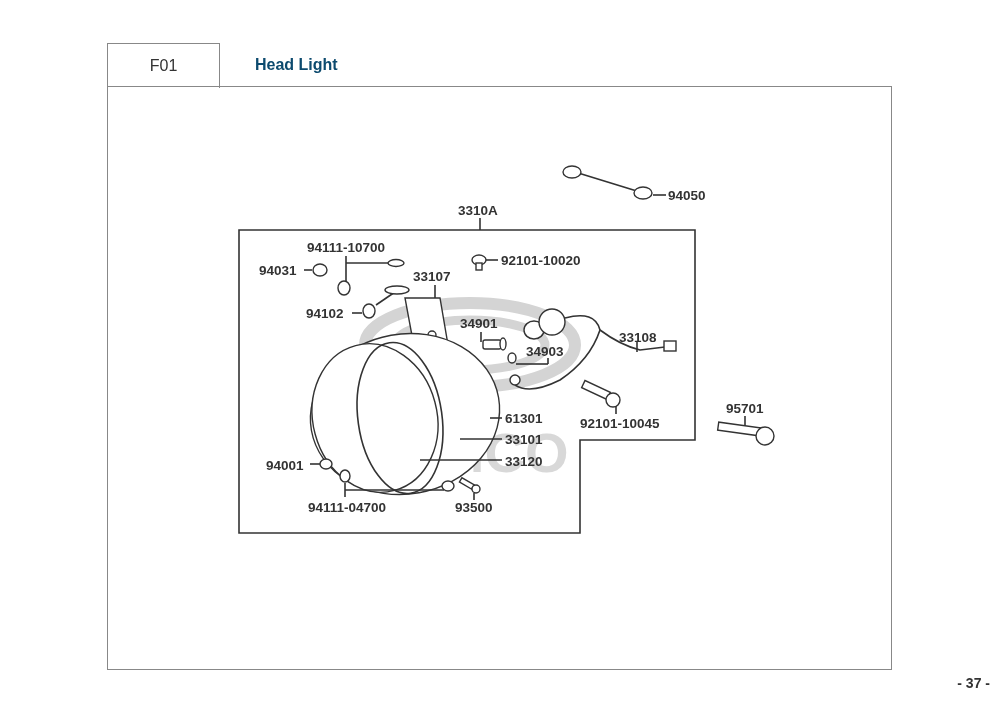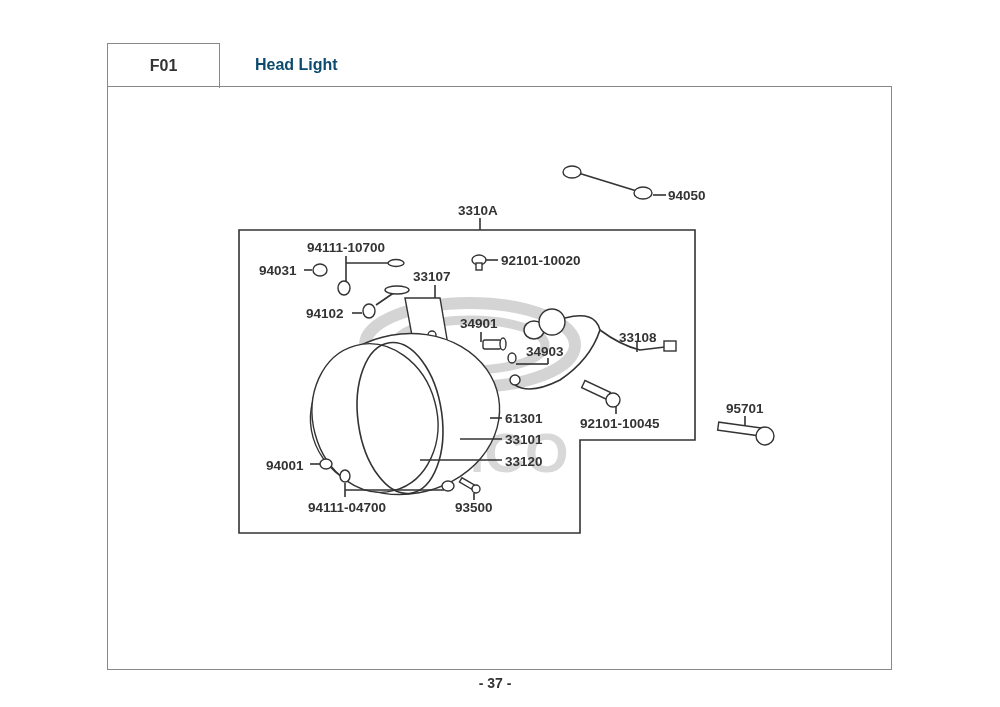--- a/index.html
+++ b/index.html
@@ -1,20 +1,20 @@
 <!DOCTYPE html>
 <html><head>
 <meta charset="utf-8">
 <style>
   html, body { margin:0; padding:0; background:#ffffff; }
   body { width:1000px; height:707px; position:relative; overflow:hidden; font-family:"Liberation Sans", sans-serif; color:#333; }
   .frame { position:absolute; left:107px; top:86px; width:785px; height:584px; border:1.5px solid #888; box-sizing:border-box; }
-  .code-box { position:absolute; left:107px; top:43px; width:113px; height:45px; border:1.5px solid #888; border-bottom:none; box-sizing:border-box; display:flex; align-items:center; justify-content:center; font-weight:bold; font-size:16px; color:#333; }
+  .code-box { position:absolute; left:107px; top:43px; width:113px; height:45px; border:1.5px solid #888; border-bottom:none; box-sizing:border-box; display:flex; align-items:center; justify-content:center; font-weight:normal; font-size:16px; color:#333; }
   .title { position:absolute; left:255px; top:56px; font-weight:bold; font-size:16px; color:#0c4a6e; }
-  .page-num { position:absolute; left:0; width:990px; top:675px; text-align:center; font-weight:bold; font-size:14px; color:#333; }
+  .page-num { position:absolute; left:0; width:990px; top:675px; text-align:right; font-weight:bold; font-size:14px; color:#333; }
   svg { position:absolute; left:0; top:0; }
   .lbl { font-family:"Liberation Sans", sans-serif; font-weight:bold; font-size:13.5px; fill:#333; }
   .ln { stroke:#333; stroke-width:1.6; fill:none; }
   .part { stroke:#333; stroke-width:1.4; fill:#fff; }
   .wm { fill:none; stroke:#d4d4d4; }
 </style>
 </head>
 <body>
 
 <div class="code-box">

